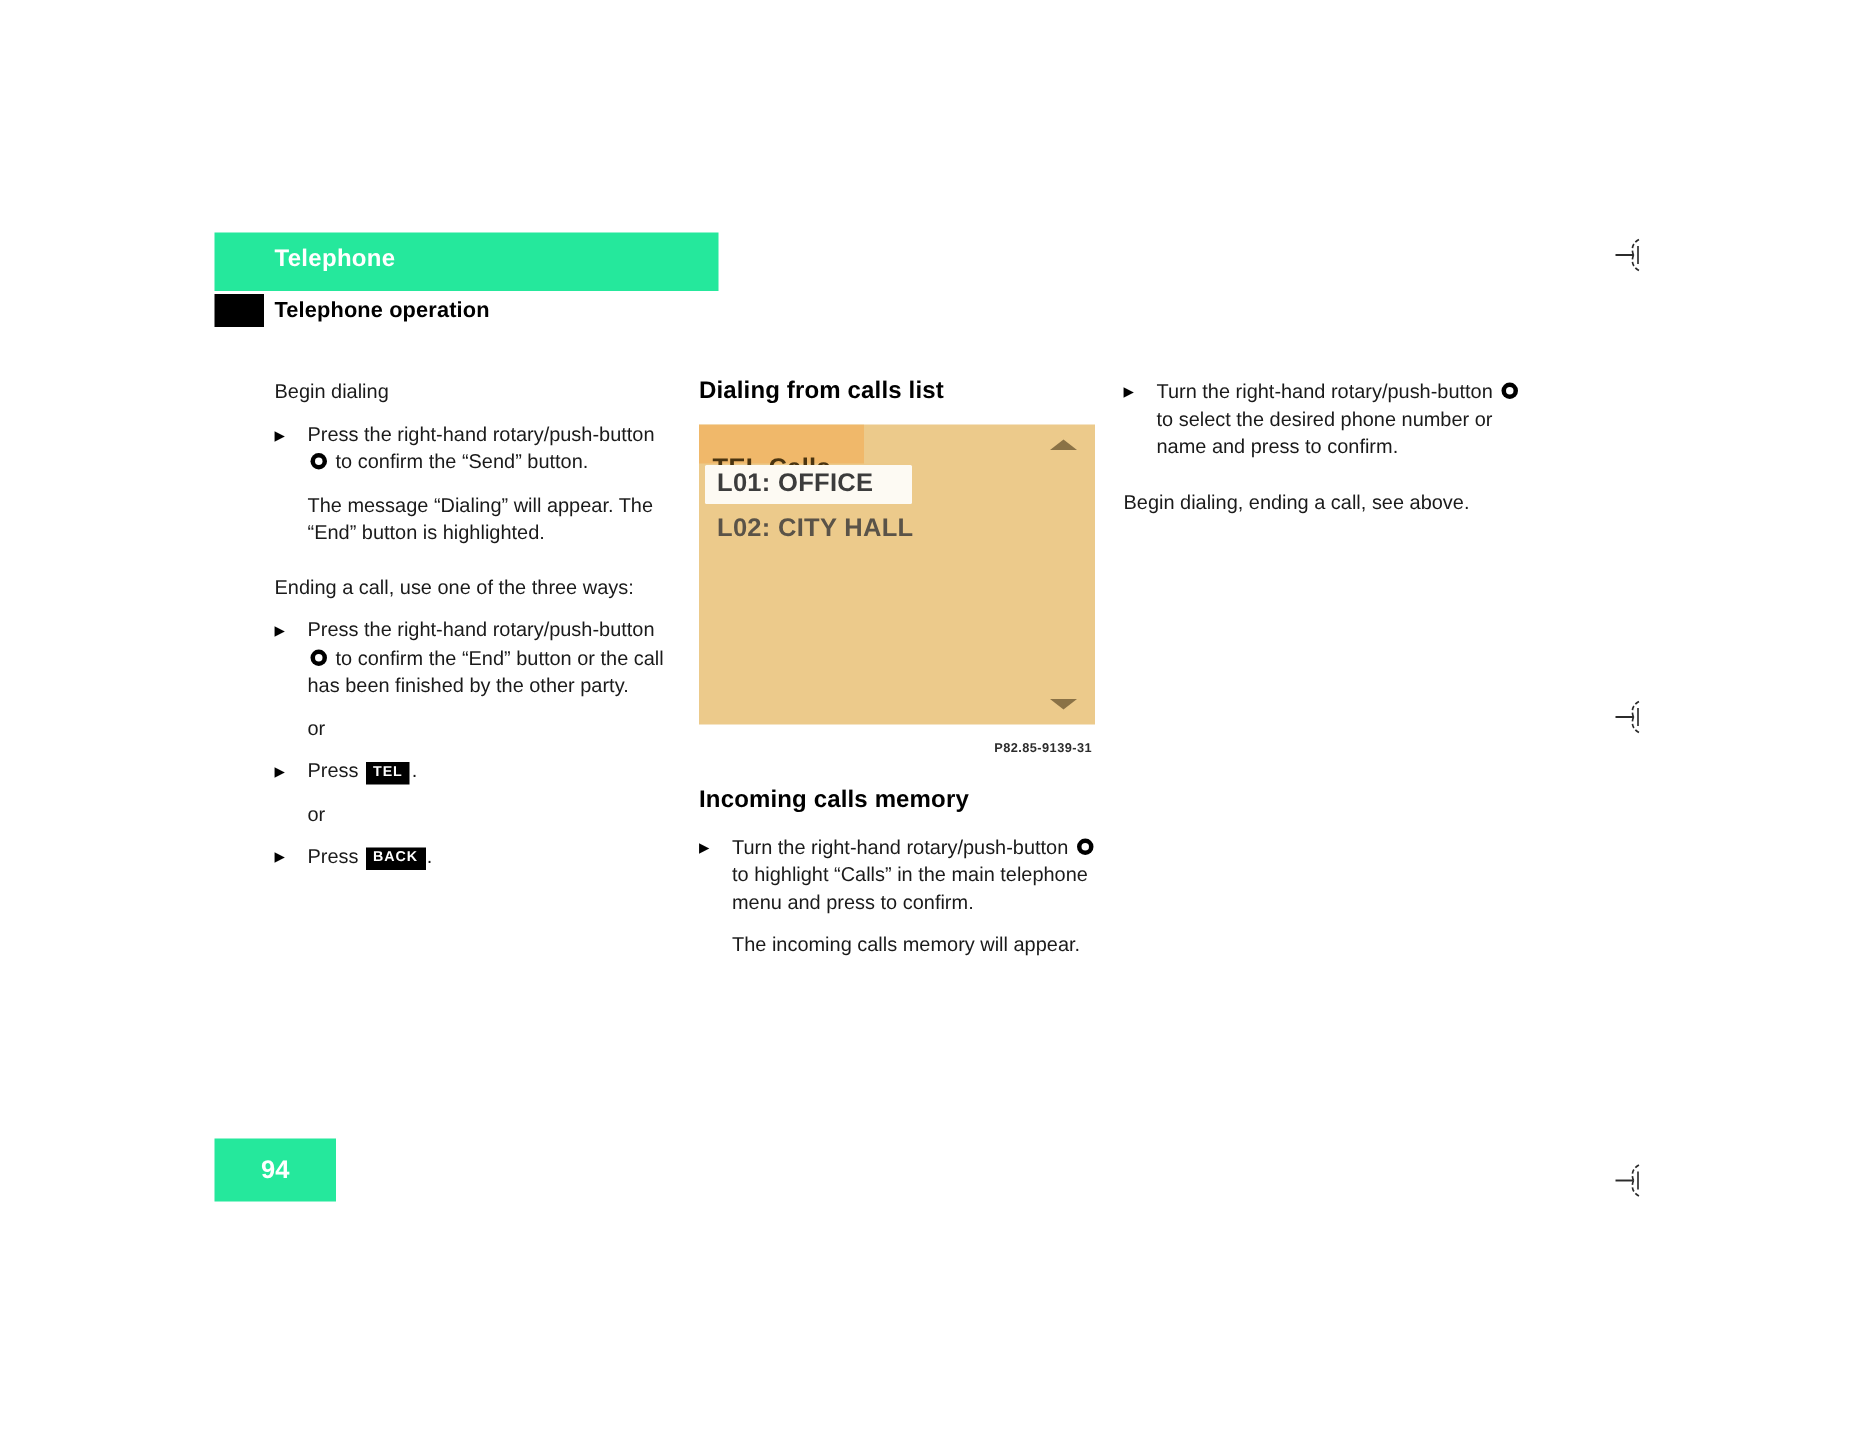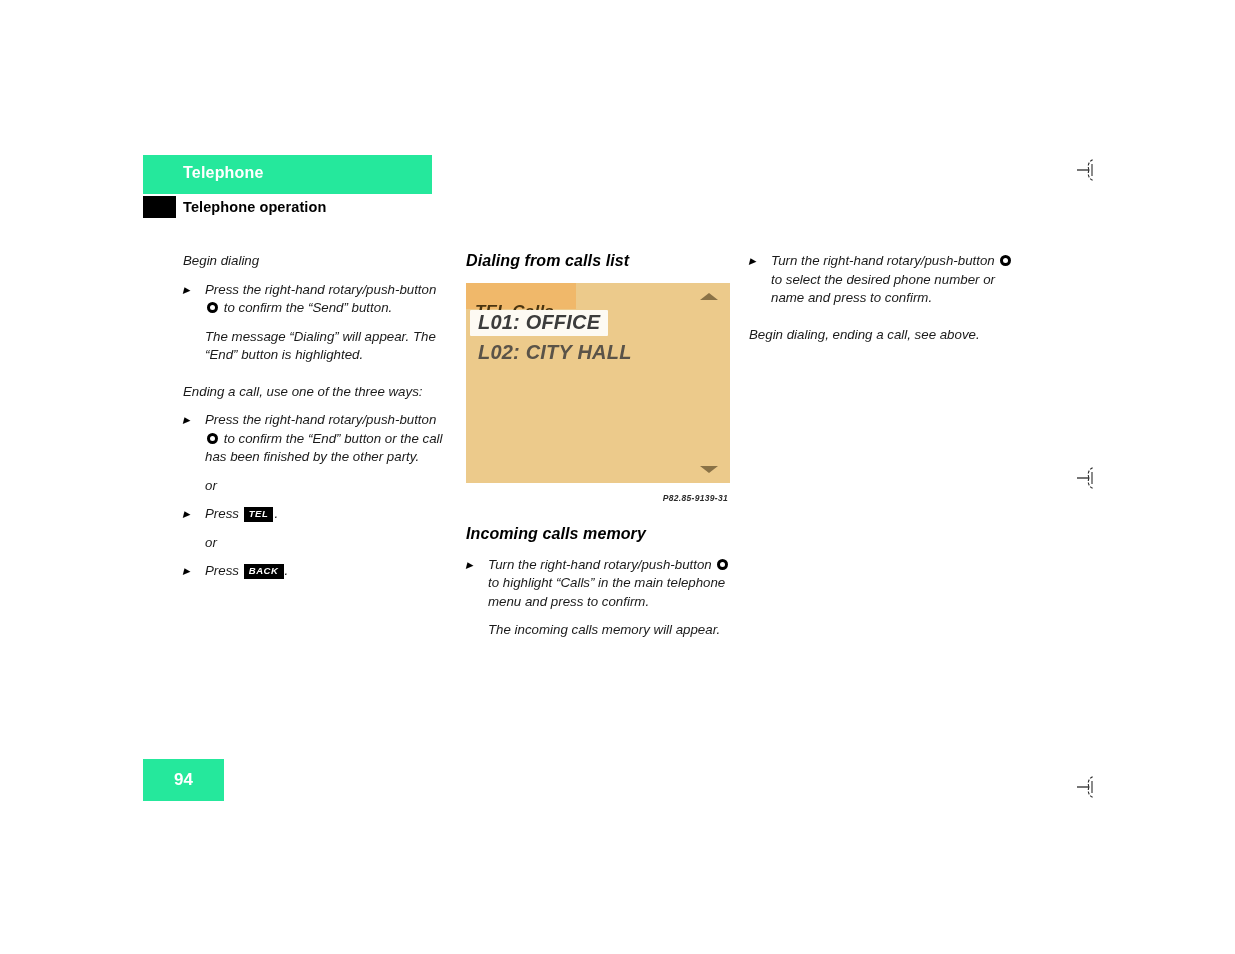--- a/index.html
+++ b/index.html
@@ -14,21 +14,21 @@
     font-family: "Liberation Sans", sans-serif;
     color: #000000;
     -webkit-font-smoothing: antialiased;
   }
 
   
   #chapter-band {
     position: absolute;
     left: 143px;
     top: 155px;
-    width: 289px;
+    width: 336px;
     height: 39px;
     background: #25e89c;
   }
   #chapter-title {
     position: absolute;
     left: 40px;
     top: 9px;
     font-size: 16px;
     font-weight: bold;
     color: #ffffff;
@@ -52,21 +52,20 @@
     letter-spacing: 0.1px;
   }
 
   
   .column {
     position: absolute;
     top: 252px;
     font-size: 13.3px;
     line-height: 18.5px;
     color: #1a1a1a;
-    font-style: italic;
   }
   #col-left  { left: 183px; width: 268px; }
   #col-mid   { left: 466px; width: 268px; }
   #col-right { left: 749px; width: 268px; }
 
   .subhead {
     font-size: 16px;
     font-weight: bold;
     color: #000;
     margin: 0 0 12px 0;
@@ -169,21 +168,21 @@
     position: absolute;
     left: 4px;
     top: 27px;
     width: 138px;
     height: 26px;
     background: #fdfaf3;
     border-radius: 1px;
   }
   .display-row-text {
     position: absolute;
-    font-size: 20px;
+    font-size: 17px;
     font-weight: bold;
     color: #3c3c3c;
     letter-spacing: 0.2px;
   }
   #display-row-1-text { left: 12px; top: 30px; }
   #display-row-2-text { left: 12px; top: 60px; color: #5a5348; }
 
   .scroll-arrow {
     position: absolute;
     right: 12px;

